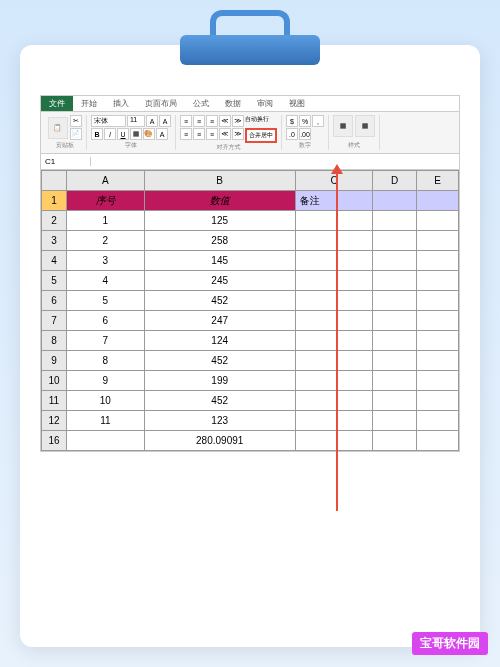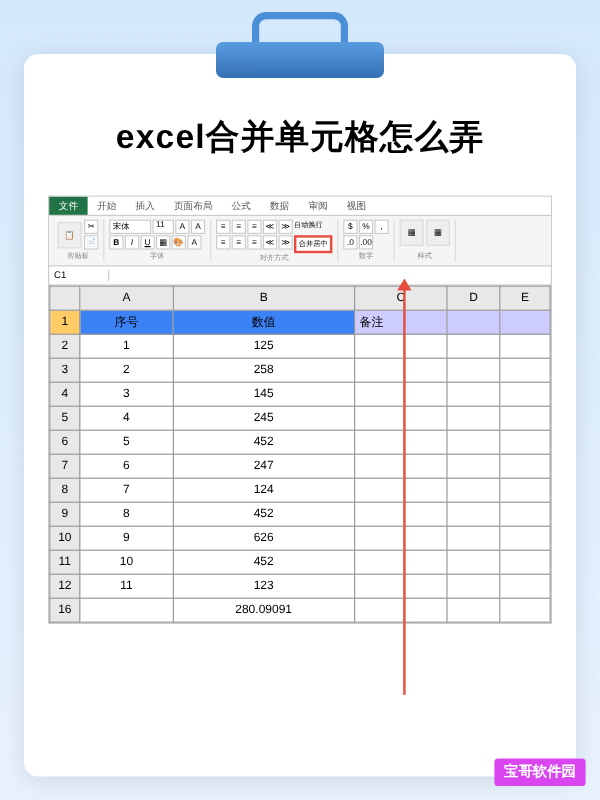--- a/index.html
+++ b/index.html
@@ -187,21 +187,22 @@
     }
     .row-header {
       background: #e8e8e8;
       text-align: center;
       width: 25px;
     }
     .row-header.selected {
       background: #ffcc66;
     }
     .yellow-cell {
-      background: #3b82f6;
+      background: #be185d;
+      font-style: italic;
     }
     .purple-cell {
       background: #ccccff;
     }
     .data-cell-right {
       text-align: right;
     }
     .data-cell-center {
       text-align: center;
     }
@@ -239,21 +240,20 @@
   </style>
 </head>
 <body>
 
 <div class="clip">
   <div class="clip-top"></div>
   <div class="clip-body"></div>
 </div>
 
 <div class="paper">
-  <h1 class="title">excel合并单元格怎么弄</h1>
 
   <div class="excel-window">
     <div class="arrow-head"></div>
     <div class="arrow-line"></div>
 
     <div class="ribbon-tabs">
       <div class="tab active">文件</div>
       <div class="tab">开始</div>
       <div class="tab">插入</div>
       <div class="tab">页面布局</div>
@@ -429,21 +429,21 @@
             <td class="row-header">9</td>
             <td class="data-cell-center">8</td>
             <td class="data-cell-right">452</td>
             <td></td>
             <td></td>
             <td></td>
           </tr>
       <tr>
             <td class="row-header">10</td>
             <td class="data-cell-center">9</td>
-            <td class="data-cell-right">626</td>
+            <td class="data-cell-right">199</td>
             <td></td>
             <td></td>
             <td></td>
           </tr>
       <tr>
             <td class="row-header">11</td>
             <td class="data-cell-center">10</td>
             <td class="data-cell-right">452</td>
             <td></td>
             <td></td>

